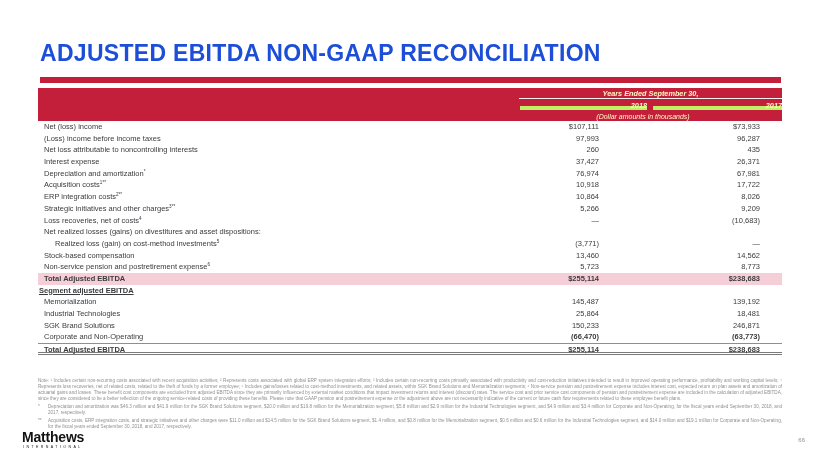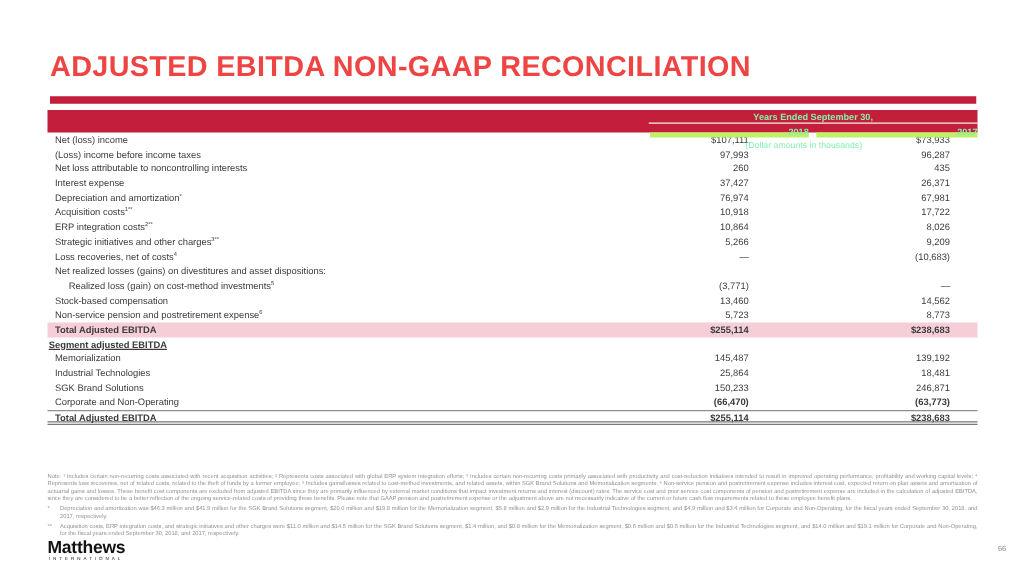--- a/index.html
+++ b/index.html
@@ -13,32 +13,32 @@
   body{
     background:#ffffff;
     font-family:"Liberation Sans", sans-serif;
     position:relative;
     overflow:hidden;
   }
   .slide{position:absolute;inset:0;background:#fff;}
 
   .title{
     position:absolute;left:40px;top:40px;
-    font-size:23px;font-weight:bold;color:#ef4444;letter-spacing:.3px;
+    font-size:23px;font-weight:bold;color:#1d4ed8;letter-spacing:.3px;
     white-space:nowrap;
   }
   .title-rule{
     position:absolute;left:40px;top:77px;width:741px;height:6px;
     background:var(--red);
   }
 
   
   .table{position:absolute;left:38px;top:88px;width:744px;}
 
-  .thead{position:relative;height:18px;background:var(--red);color:#86efac;}
+  .thead{position:relative;height:33px;background:var(--red);color:#fef9c3;font-style:italic;}
   .h-years{
     position:absolute;left:481px;top:1px;width:263px;height:10px;line-height:10px;
     text-align:center;font-weight:bold;font-size:7.3px;
     border-bottom:1px solid #F2F2F2;
   }
   .h-year{
     position:absolute;top:13px;height:9px;line-height:9px;text-align:right;
     font-weight:bold;font-size:7.3px;border-bottom:4px solid #bef264;
   }
   .h-y18{left:482px;width:127px;}
@@ -69,21 +69,21 @@
   
   .footnotes{
     position:absolute;left:38px;top:378px;width:744px;
     font-size:4.6px;line-height:5.9px;color:#8F9092;text-align:justify;
   }
   .fnote{display:flex;margin-top:2.5px;}
   .fnote-marker{width:10px;flex-shrink:0;}
   .fnote-text{flex:1;text-align:justify;}
 
   
-  .logo{position:absolute;left:38px;top:430px;color:#121212;}
+  .logo{position:absolute;left:22px;top:430px;color:#121212;}
   .logo-main{font-size:14px;font-weight:bold;letter-spacing:-.2px;line-height:15px;}
   .logo-sub{font-size:3.6px;letter-spacing:2.4px;padding-left:1px;line-height:5px;}
   .page-num{position:absolute;right:15px;top:437px;font-size:6px;color:#8F9092;}
 </style>
 </head>
 <body>
 
 <div class="slide">
 
   <div class="title">ADJUSTED EBITDA NON-GAAP RECONCILIATION</div>

